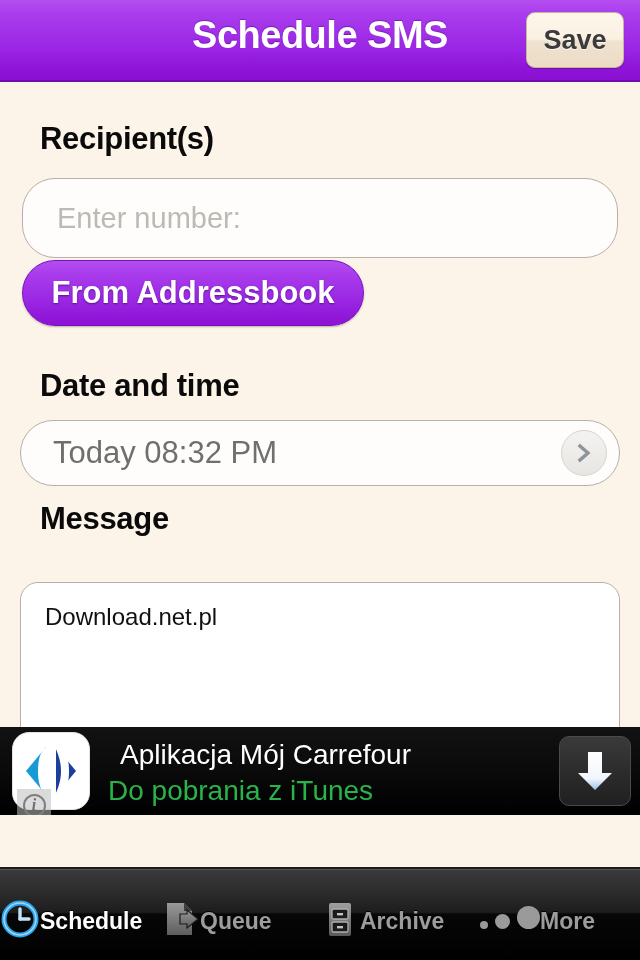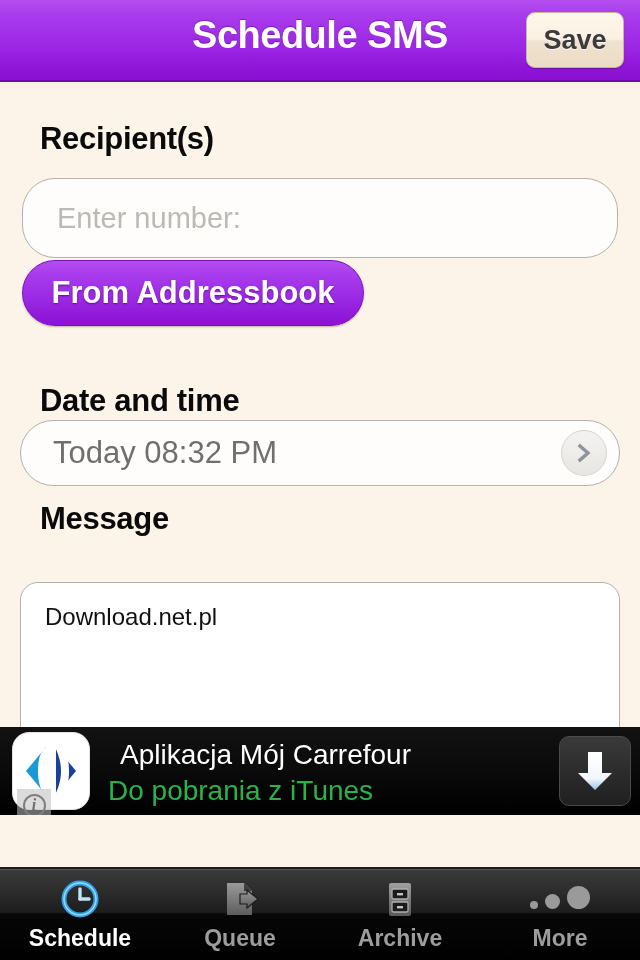--- a/index.html
+++ b/index.html
@@ -70,21 +70,21 @@
     height: 638px;
     background: #fdf4e9;
   }
   .section-label {
     font-size: 31px;
     font-weight: bold;
     color: #0a0a0a;
     letter-spacing: -0.3px;
   }
   .lbl-recipients { position: absolute; left: 40px; top: 39px; }
-  .lbl-datetime   { position: absolute; left: 40px; top: 301px; }
+  .lbl-datetime   { position: absolute; left: 40px; top: 286px; }
   .lbl-message    { position: absolute; left: 40px; top: 419px; }
 
   .pill-input {
     position: absolute;
     background: #fefdfb;
     border: 1px solid #b5b0aa;
     border-radius: 33px;
     display: flex;
     align-items: center;
   }
@@ -238,21 +238,21 @@
     position: absolute;
     left: 0; top: 869px;
     width: 640px; height: 91px;
     background: linear-gradient(to bottom, #3a3a3a 0%, #2c2c2c 24%, #1d1d1d 47%, #070707 49%, #000000 100%);
     display: flex;
     border-top: 1px solid #555555;
   }
   .tab {
     flex: 1;
     display: flex;
-    flex-direction: column;
+    flex-direction: row;
     align-items: center;
     justify-content: flex-start;
     padding-top: 8px;
   }
   .tab-icon {
     height: 42px;
     display: flex;
     align-items: center;
     justify-content: center;
   }

